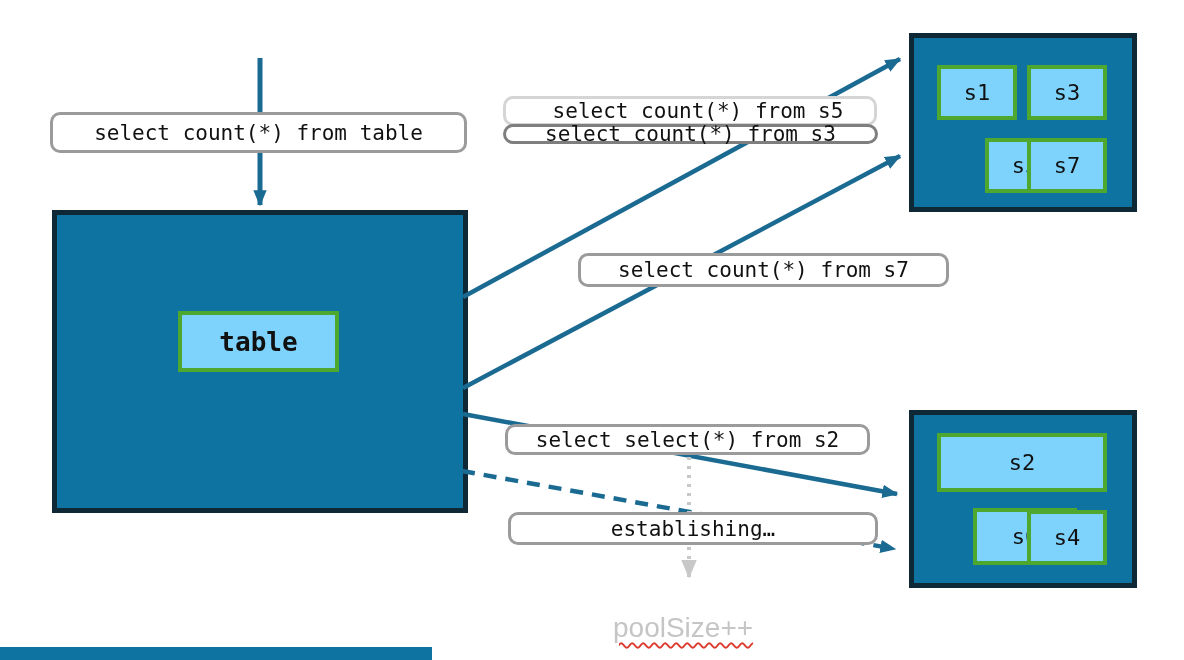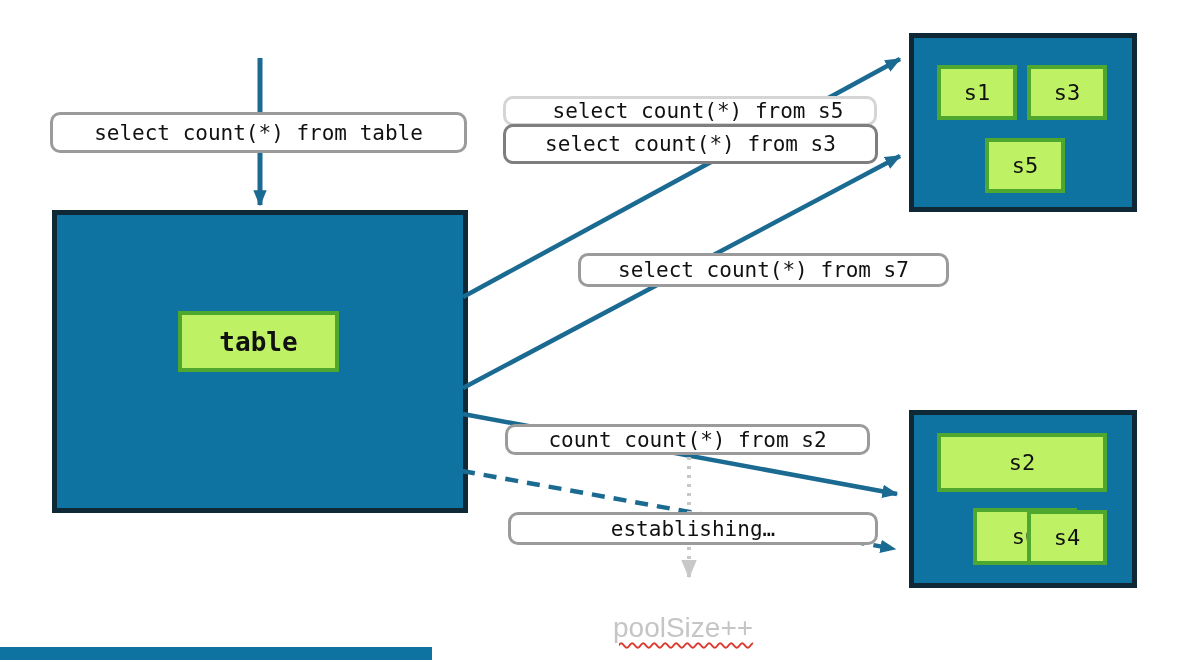--- a/index.html
+++ b/index.html
@@ -6,21 +6,21 @@
   .canvas{
     position:relative;width:1184px;height:660px;background:#ffffff;
     overflow:hidden;font-family:"DejaVu Sans Mono","Liberation Mono",monospace;
   }
   .arrow-layer{position:absolute;left:0;top:0;width:1184px;height:660px;z-index:2;}
   .big-box{
     position:absolute;background:#0f73a1;border:5px solid #0e2836;
     box-sizing:border-box;z-index:1;
   }
   .cell{
-    position:absolute;background:#bef264;border:4px solid #4ea72e;
+    position:absolute;background:#7dd3fc;border:4px solid #4ea72e;
     box-sizing:border-box;display:flex;align-items:center;justify-content:center;
     color:#111111;font-size:22px;z-index:2;
   }
   .cell.table-cell{font-size:26px;z-index:2;font-weight:bold;}
   .qlabel{
     position:absolute;background:#ffffff;border:3px solid #9b9b9b;border-radius:10px;
     box-sizing:border-box;display:flex;align-items:center;justify-content:center;
     color:#111111;font-size:21px;z-index:3;white-space:nowrap;
   }
   .qlabel.light{border-color:#d5d5d5;z-index:3;}
@@ -67,46 +67,49 @@
   <div class="big-box" style="left:909px;top:33px;width:228px;height:179px;"></div>
   <div class="cell" style="left:937px;top:65px;width:80px;height:55px;">
     <span>s1</span>
   </div>
   <div class="cell" style="left:1027px;top:65px;width:80px;height:55px;">
     <span>s3</span>
   </div>
   <div class="cell" style="left:937px;top:138px;width:80px;height:55px;margin-left:48px;">
     <span>s5</span>
   </div>
+  <div class="cell" style="left:1027px;top:138px;width:80px;height:55px;">
+    <span>s7</span>
+  </div>
 
   <div class="big-box" style="left:909px;top:410px;width:228px;height:178px;"></div>
   <div class="cell" style="left:937px;top:433px;width:170px;height:59px;">
     <span>s2</span>
   </div>
   <div class="cell" style="left:937px;top:508px;width:104px;height:57px;margin-left:36px;">
     <span>s6</span>
   </div>
   <div class="cell" style="left:1027px;top:510px;width:80px;height:55px;">
     <span>s4</span>
   </div>
 
   <div class="qlabel" style="left:50px;top:112px;width:417px;height:41px;">
     <span>select count(*) from table</span>
   </div>
   <div class="qlabel light" style="left:503px;top:96px;width:374px;height:30px;padding-left:16px;">
     <span>select count(*) from s5</span>
   </div>
-  <div class="qlabel dark" style="left:503px;top:124px;width:375px;height:40px;">
+  <div class="qlabel dark" style="left:503px;top:124px;width:375px;height:20px;">
     <span>select count(*) from s3</span>
   </div>
   <div class="qlabel" style="left:578px;top:253px;width:371px;height:34px;">
     <span>select count(*) from s7</span>
   </div>
   <div class="qlabel" style="left:505px;top:424px;width:365px;height:31px;">
-    <span>count count(*) from s2</span>
+    <span>select select(*) from s2</span>
   </div>
   <div class="qlabel" style="left:508px;top:512px;width:370px;height:33px;">
     <span>establishing…</span>
   </div>
 
   <div class="poolsize">
     <span>poolSize++</span>
   </div>
 
   <div class="bottom-bar"></div>

